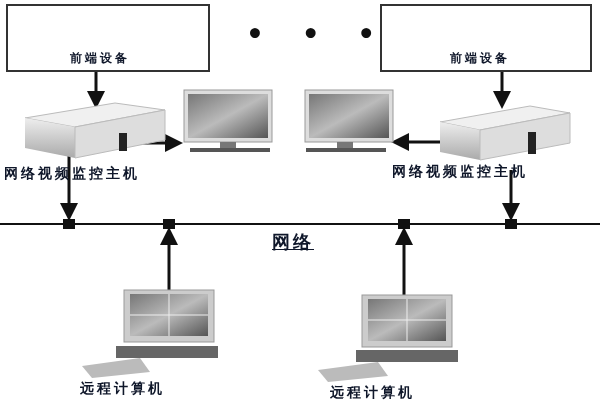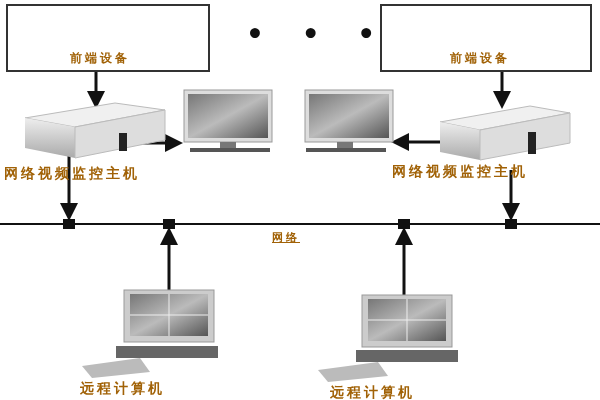--- a/index.html
+++ b/index.html
@@ -1,19 +1,19 @@
 <!DOCTYPE html>
 <html><head>
 <meta charset="utf-8">
 <style>
   html,body{margin:0;padding:0;background:#fff;}
   body{width:600px;height:400px;position:relative;overflow:hidden;font-family:"DejaVu Sans",sans-serif;}
   .abs{position:absolute;}
   .box{border:2px solid #333;background:#fff;box-sizing:border-box;}
-  .lbl{font-weight:bold;color:#a16207;letter-spacing:3px;white-space:nowrap;}
+  .lbl{font-weight:bold;color:#0f172a;letter-spacing:3px;white-space:nowrap;}
   .dots{font-size:28px;font-weight:bold;letter-spacing:14px;color:#111;}
   svg{position:absolute;left:0;top:0;}
 </style>
 </head>
 <body>
 
 <svg width="600" height="400">
   <defs>
     <marker id="ah" markerWidth="6" markerHeight="6" refX="3" refY="3" orient="auto" markerUnits="strokeWidth">
       <path d="M0,0 L6,3 L0,6 z" fill="#111"></path>
@@ -120,16 +120,16 @@
 <div class="abs lbl" style="left:70px;top:50px;font-size:12px;">前端设备</div>
 
 <div class="abs box" style="left:380px;top:4px;width:212px;height:68px;"></div>
 <div class="abs lbl" style="left:450px;top:50px;font-size:12px;">前端设备</div>
 
 <div class="abs dots" style="left:246px;top:18px;">• • •</div>
 
 <div class="abs lbl" style="left:4px;top:165px;font-size:14px;">网络视频监控主机</div>
 <div class="abs lbl" style="left:392px;top:163px;font-size:14px;">网络视频监控主机</div>
 
-<div class="abs lbl" style="left:272px;top:230px;font-size:11px;text-decoration:underline;">网络</div>
+<div class="abs lbl" style="left:272px;top:230px;font-size:18px;text-decoration:underline;">网络</div>
 
 <div class="abs lbl" style="left:80px;top:380px;font-size:14px;">远程计算机</div>
 <div class="abs lbl" style="left:330px;top:384px;font-size:14px;">远程计算机</div>
 
 </body></html>

